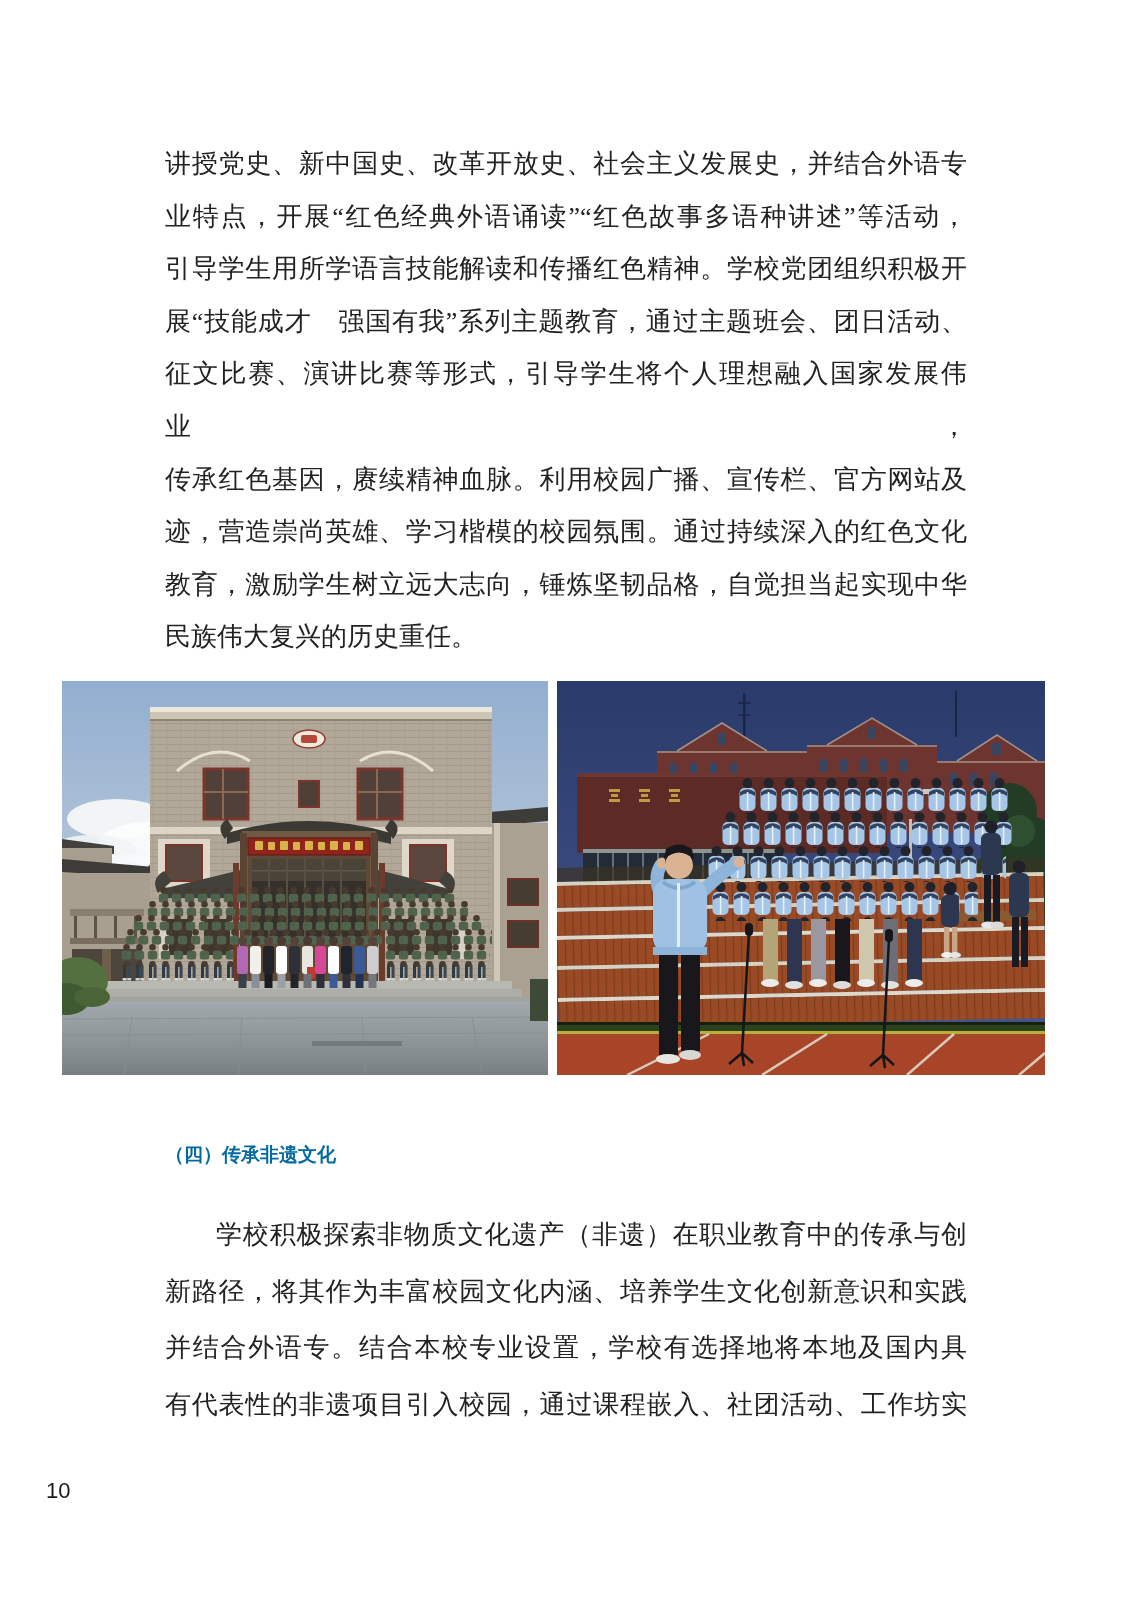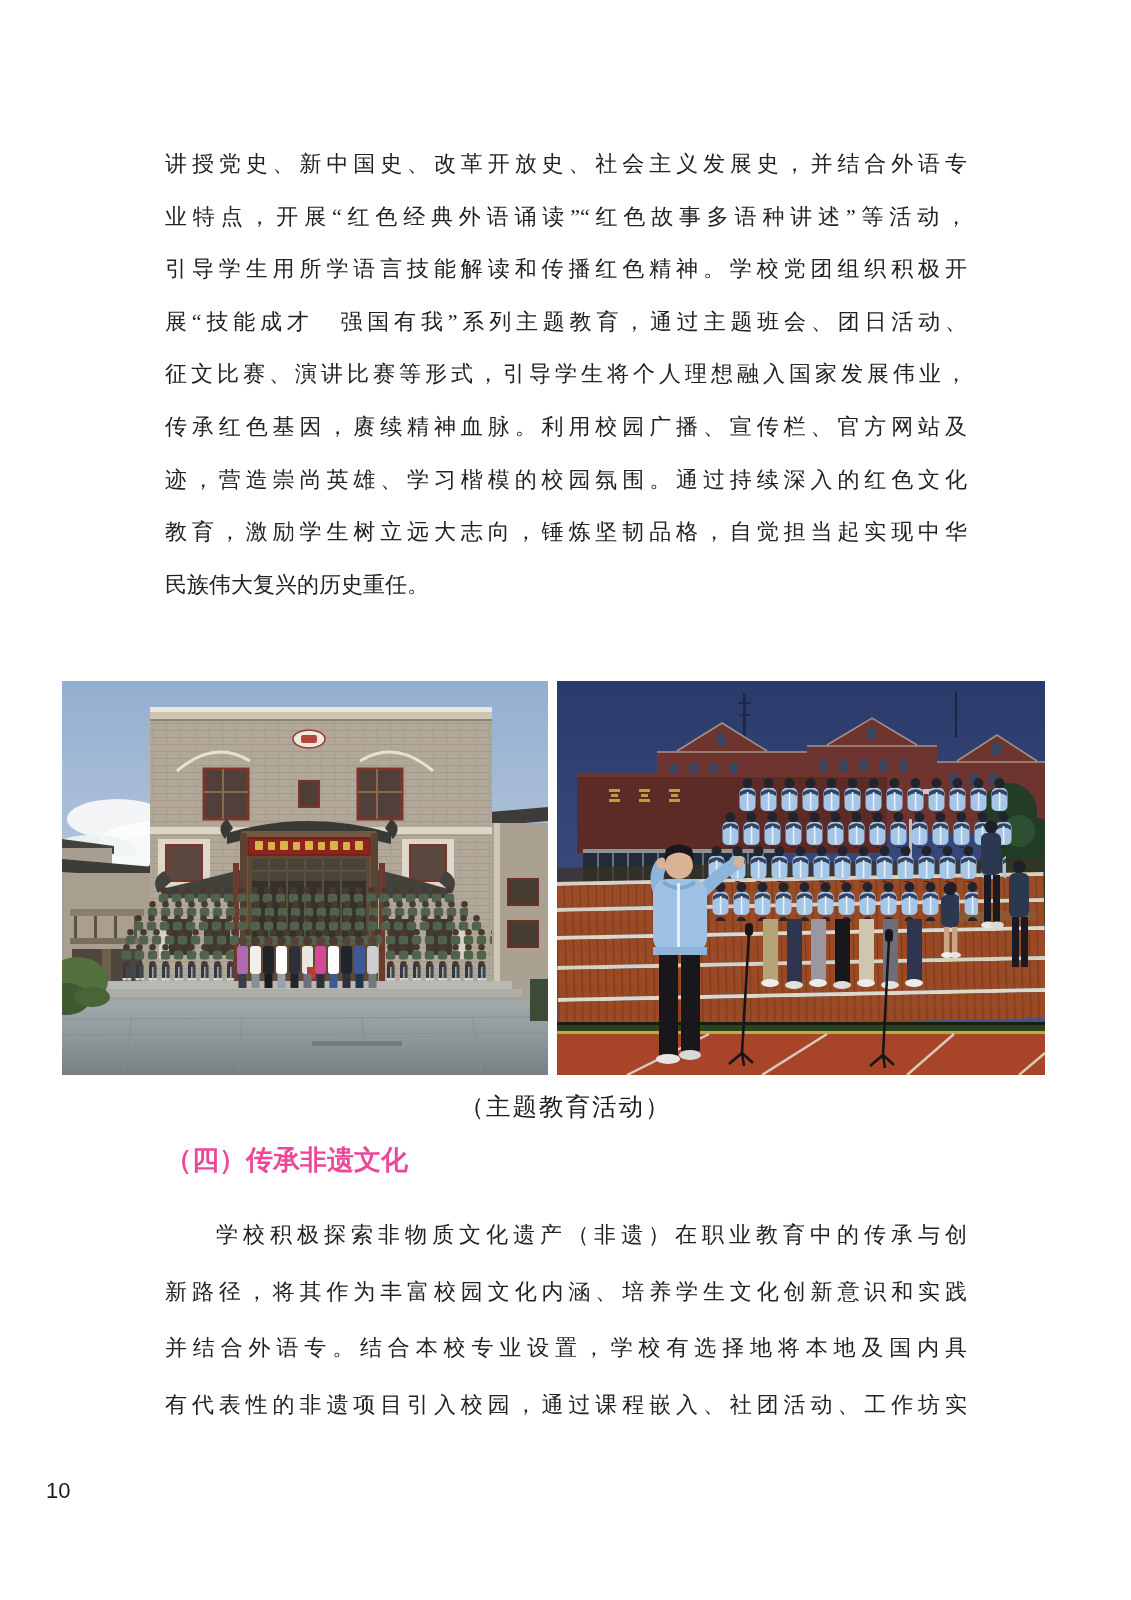--- a/index.html
+++ b/index.html
@@ -1,32 +1,32 @@
 <!DOCTYPE html>
 <html><head>
 <meta charset="utf-8">
 <style>
   html,body{margin:0;padding:0;background:#ffffff;}
   .page{position:relative;width:1131px;height:1600px;background:#ffffff;overflow:hidden;
         font-family:"Liberation Serif","DejaVu Serif",serif;color:#222;}
-  .para{position:absolute;left:165px;width:802px;font-size:22px;}
+  .para{position:absolute;left:165px;width:802px;font-size:26px;}
   .p1{top:138px;line-height:52.6px;}
   .p2{top:1207px;line-height:56.6px;}
   .tline{text-align:justify;text-align-last:justify;text-justify:inter-character;
          white-space:normal;overflow:hidden;height:inherit;}
   .tline.end{text-align:right;text-align-last:left;}
   .tline.indent{padding-left:51px;box-sizing:border-box;}
   .photos{position:absolute;left:62px;top:681px;width:983px;height:394px;display:flex;gap:9px;}
   .photos figure{margin:0;padding:0;line-height:0;}
   .photos svg{display:block;}
   .caption{position:absolute;left:0;top:1090px;width:1131px;text-align:center;
            font-size:24.5px;letter-spacing:2px;color:#1d1d1d;}
   .heading{position:absolute;left:165px;top:1142px;margin:0;
            font-family:"Liberation Sans","DejaVu Sans",sans-serif;
-           font-weight:bold;font-size:27px;color:#ec4899;}
+           font-weight:bold;font-size:19px;color:#0369a1;}
   .pageno{position:absolute;left:0;top:1478px;width:1131px;text-align:left;
           font-size:22px;color:#1a1a1a;font-family:"Liberation Sans",sans-serif;padding-left:46px;}
 </style>
 </head>
 <body>
 
 <div class="page">
 
   <div class="para p1">
     <div class="tline">讲授党史、新中国史、改革开放史、社会主义发展史，并结合外语专</div>
@@ -489,21 +489,20 @@
           <path d="M185,372 l-13,11 M185,372 l11,10 M185,372 l2,13"></path>
           <rect x="188" y="242" width="8" height="13" rx="4" fill="#15151a" stroke="none"></rect>
           <line x1="332" y1="258" x2="326" y2="374"></line>
           <path d="M326,374 l-13,11 M326,374 l11,10 M326,374 l2,13"></path>
           <rect x="328" y="248" width="8" height="13" rx="4" fill="#15151a" stroke="none"></rect>
         </g>
       </svg>
     </figure>
   </div>
 
-  <div class="caption">（主题教育活动）</div>
 
   <h3 class="heading">（四）传承非遗文化</h3>
 
   <div class="para p2">
     <div class="tline indent">学校积极探索非物质文化遗产（非遗）在职业教育中的传承与创</div>
     <div class="tline">新路径，将其作为丰富校园文化内涵、培养学生文化创新意识和实践</div>
     <div class="tline">并结合外语专。结合本校专业设置，学校有选择地将本地及国内具</div>
     <div class="tline">有代表性的非遗项目引入校园，通过课程嵌入、社团活动、工作坊实</div>
   </div>
 

